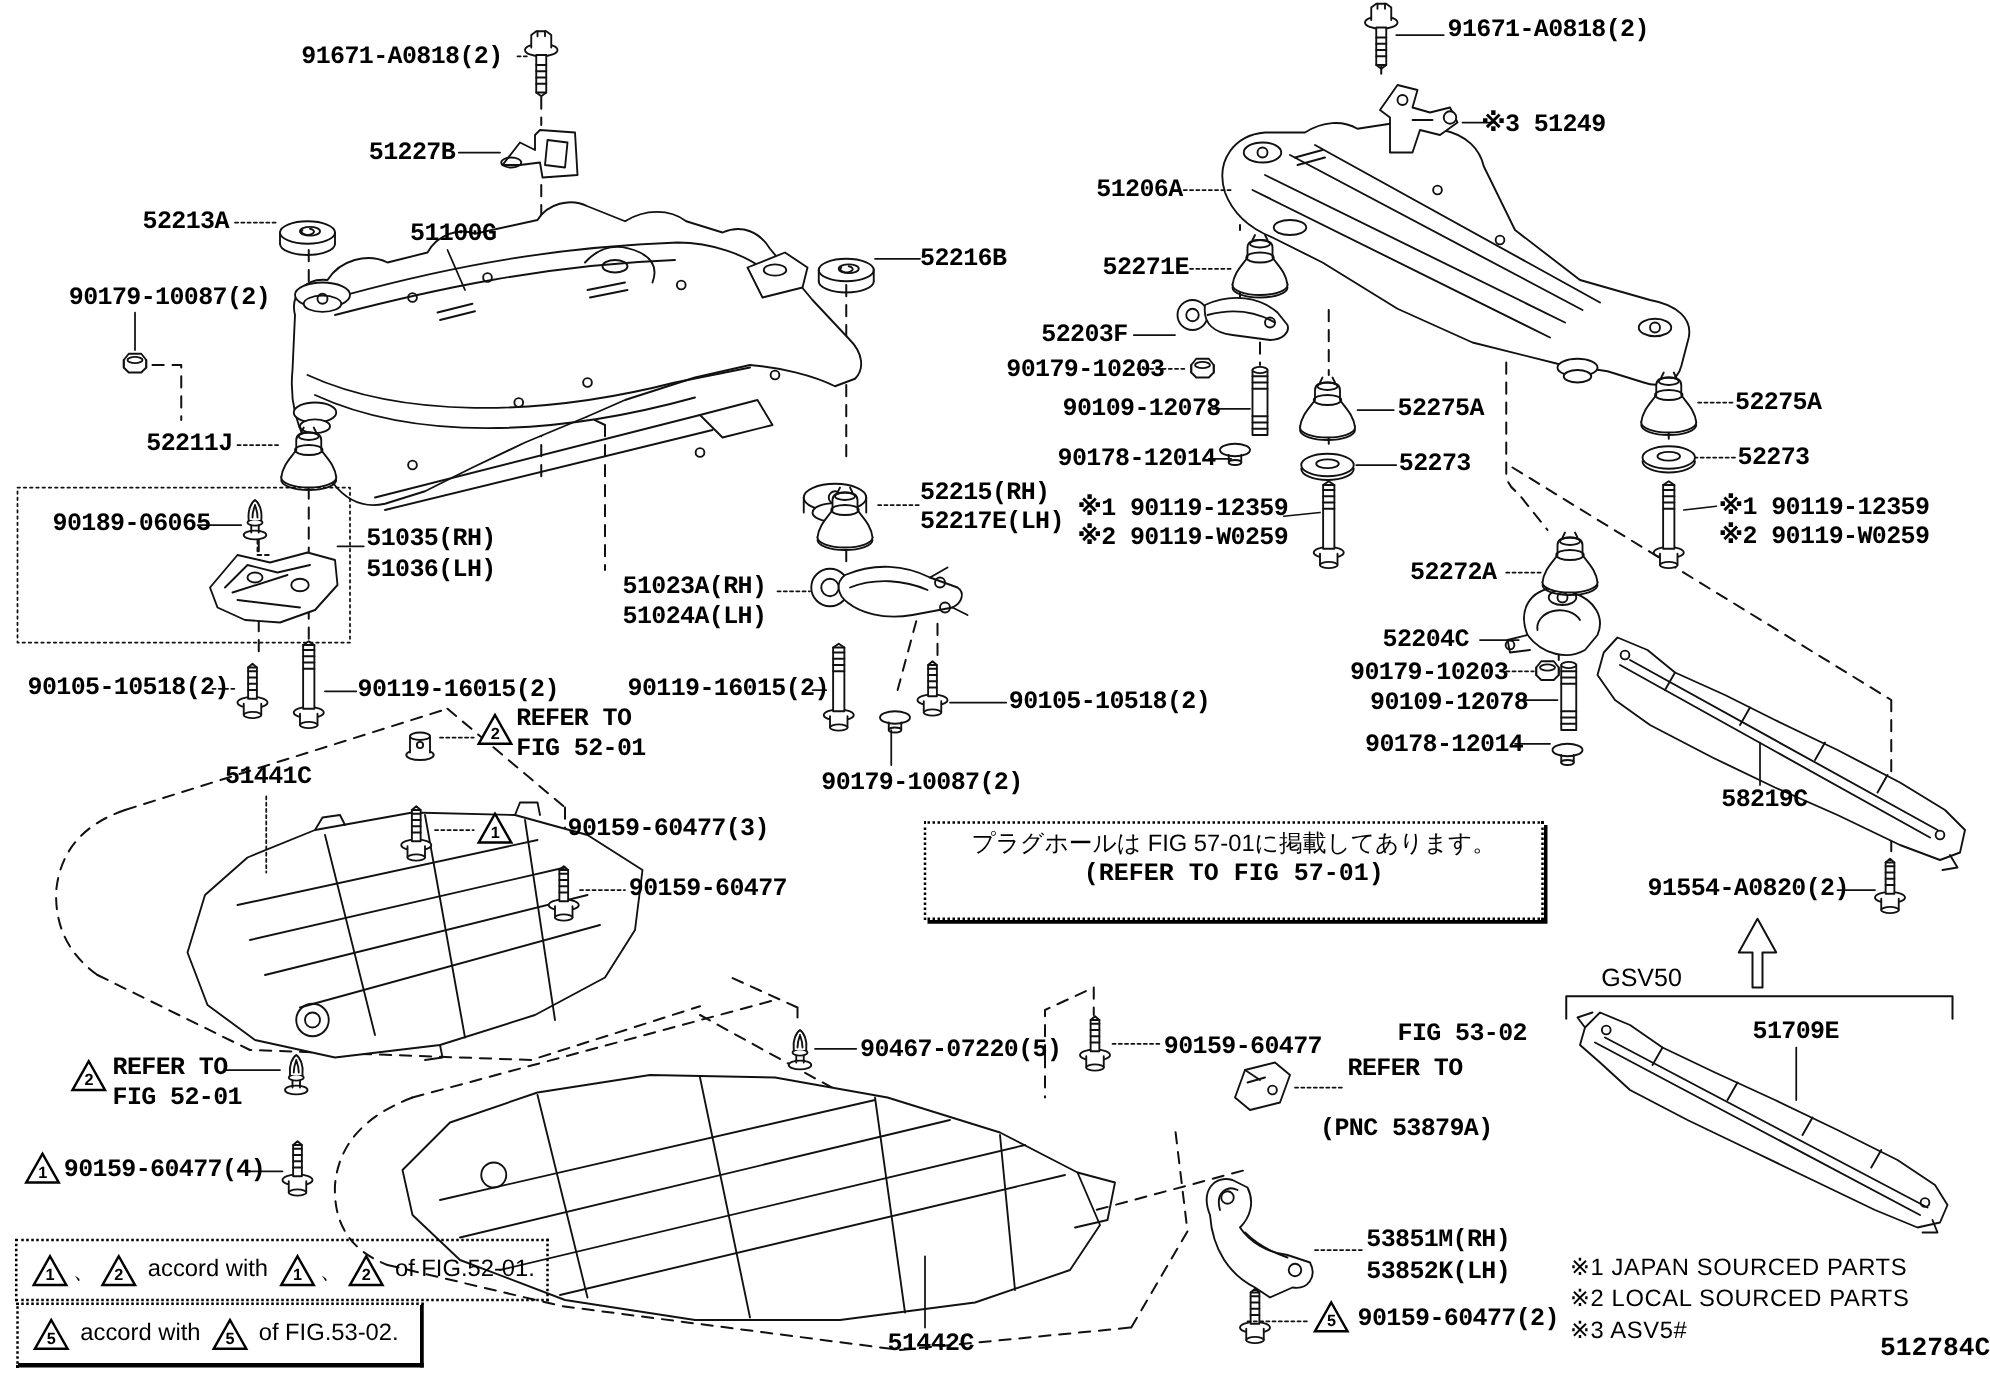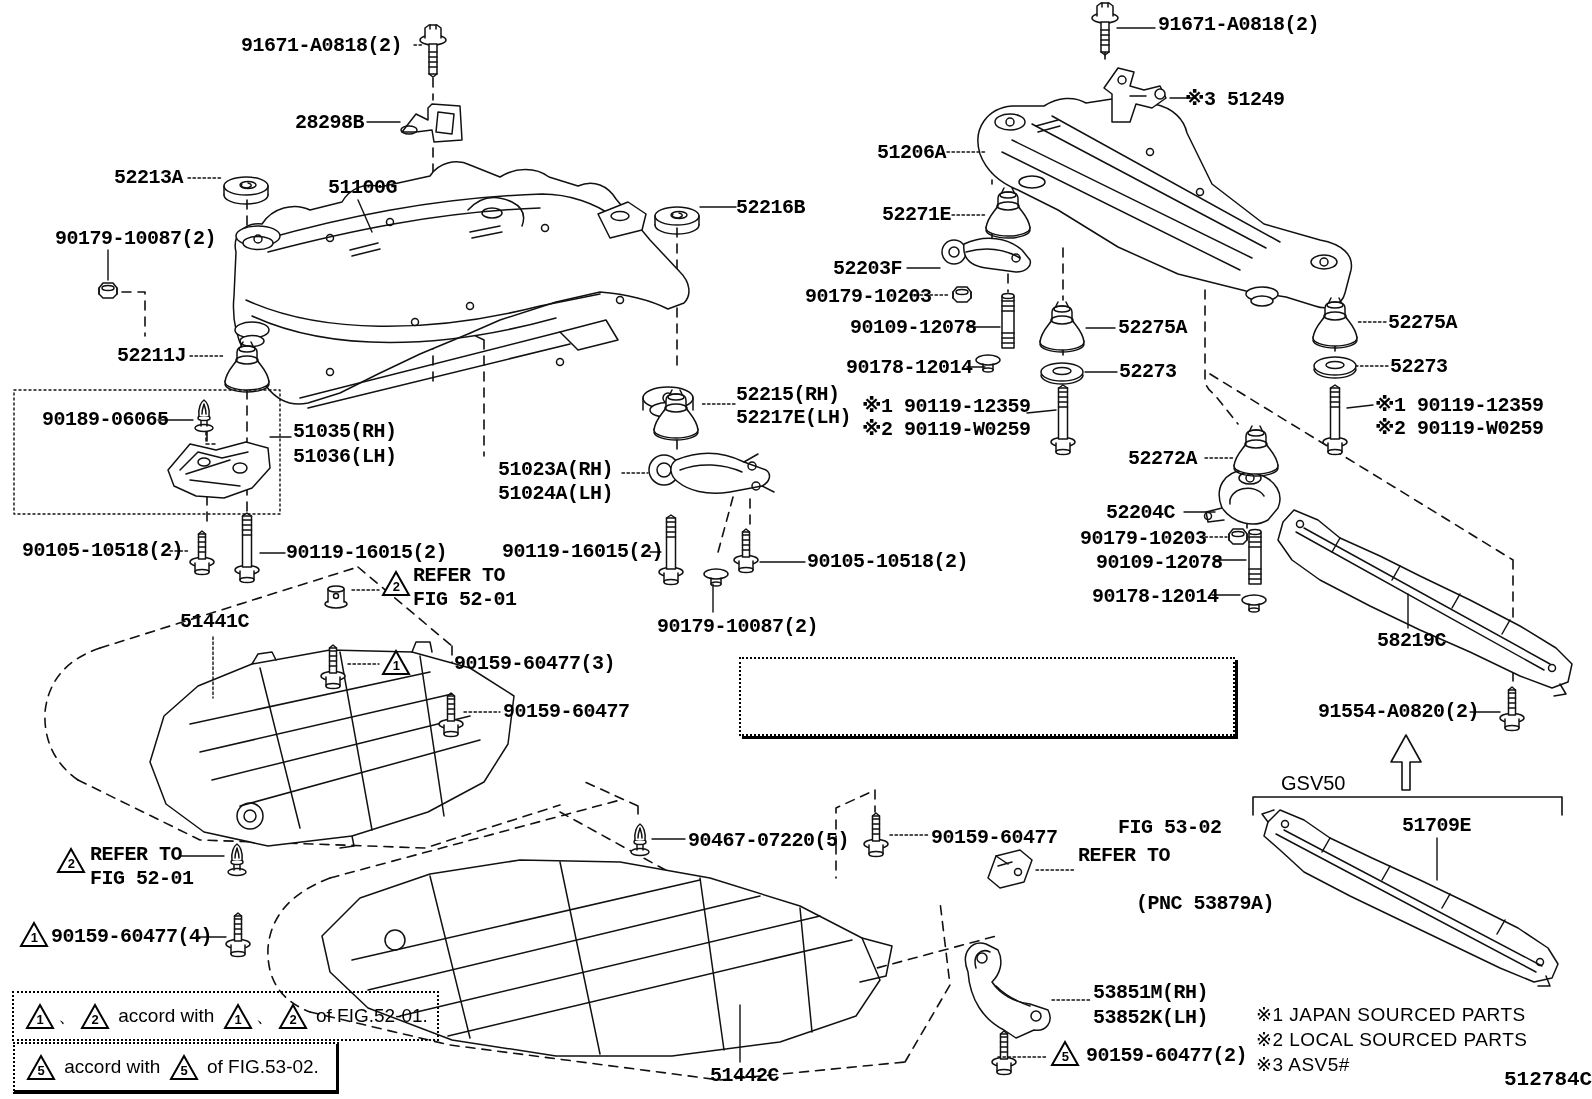--- a/index.html
+++ b/index.html
@@ -372,21 +372,21 @@
     <g>
       <path d="M1253,815 V797 H1562 V815" stroke-width="1.6"></path>
     </g>
     <g>
       <path d="M1402,790 V762 H1391 L1406,735 L1421,762 H1410 V790 Z" fill="#fff" stroke-width="1.6"></path>
     </g>
   </svg>
 
   <div id="labels">
       <div class="lbl pn" style="left: 241px; top: 34px;">91671-A0818(2)</div>
-      <div class="lbl pn" style="left: 295px; top: 111px;">28298B</div>
+      <div class="lbl pn" style="left: 295px; top: 111px;">51227B</div>
       <div class="lbl pn" style="left: 114px; top: 166px;">52213A</div>
       <div class="lbl pn" style="left: 328px; top: 176px;">51100G</div>
       <div class="lbl pn" style="left: 55px; top: 227px;">90179-10087(2)</div>
       <div class="lbl pn" style="left: 117px; top: 344px;">52211J</div>
       <div class="lbl pn" style="left: 42px; top: 408px;">90189-06065</div>
       <div class="lbl pn" style="left: 293px; top: 420px;">51035(RH)</div>
       <div class="lbl pn" style="left: 293px; top: 445px; text-align: right;">51036(LH)</div>
       <div class="lbl pn" style="left: 22px; top: 539px;">90105-10518(2)</div>
       <div class="lbl pn" style="left: 286px; top: 541px;">90119-16015(2)</div>
       <div class="lbl pn trimark" style="left: 381px; top: 570px;"><svg width="30" height="27" viewBox="0 0 30 27">
@@ -410,21 +410,21 @@
       <div class="lbl pn" style="left: 90px; top: 867px;">FIG 52-01</div>
       <div class="lbl pn trimark" style="left: 19px; top: 921px;"><svg width="30" height="27" viewBox="0 0 30 27">
           <polygon points="15,2 28,25 2,25" fill="#fff" stroke="#000" stroke-width="2"></polygon>
           <text x="15" y="21" text-anchor="middle" font-family="Liberation Sans, sans-serif" font-size="13" font-weight="bold" fill="#000" stroke="none">1</text>
         </svg></div>
       <div class="lbl pn" style="left: 51px; top: 925px;">90159-60477(4)</div>
       <div class="lbl pn" style="left: 688px; top: 829px;">90467-07220(5)</div>
       <div class="lbl pn" style="left: 931px; top: 826px;">90159-60477</div>
       <div class="lbl pn" style="left: 1078px; top: 844px;">REFER TO</div>
       <div class="lbl pn" style="left: 1078px; top: 816px; margin-left: 40px;">FIG 53-02</div>
-      <div class="lbl pn" style="left: 1136px; top: 892px;">(PNC 53879A)</div>
+      <div class="lbl pn" style="left: 1056px; top: 892px;">(PNC 53879A)</div>
       <div class="lbl pn" style="left: 1093px; top: 981px;">53851M(RH)</div>
       <div class="lbl pn" style="left: 1093px; top: 1006px;">53852K(LH)</div>
       <div class="lbl pn trimark" style="left: 1050px; top: 1040px;"><svg width="30" height="27" viewBox="0 0 30 27">
           <polygon points="15,2 28,25 2,25" fill="#fff" stroke="#000" stroke-width="2"></polygon>
           <text x="15" y="21" text-anchor="middle" font-family="Liberation Sans, sans-serif" font-size="13" font-weight="bold" fill="#000" stroke="none">5</text>
         </svg></div>
       <div class="lbl pn" style="left: 1086px; top: 1044px;">90159-60477(2)</div>
       <div class="lbl pn" style="left: 710px; top: 1064px;">51442C</div>
       <div class="lbl pn" style="left: 736px; top: 196px;">52216B</div>
       <div class="lbl pn" style="left: 736px; top: 383px;">52215(RH)</div>
@@ -455,20 +455,22 @@
       <div class="lbl pn" style="left: 1080px; top: 527px;">90179-10203</div>
       <div class="lbl pn" style="left: 1096px; top: 551px;">90109-12078</div>
       <div class="lbl pn" style="left: 1092px; top: 585px;">90178-12014</div>
       <div class="lbl pn" style="left: 1377px; top: 629px;">58219C</div>
       <div class="lbl pn" style="left: 1318px; top: 700px;">91554-A0820(2)</div>
       <div class="lbl sans" style="left: 1253px; top: 772px; margin-left: 28px;">GSV50</div>
       <div class="lbl pn" style="left: 1402px; top: 814px;">51709E</div>
     </div>
 
   <div class="notebox">
+    <div class="jp">プラグホールは FIG 57-01に掲載してあります。</div>
+    <div class="rf">(REFER TO FIG 57-01)</div>
   </div>
 
   <div class="lbl fnote" style="left:1256px;top:1003px">※1 JAPAN SOURCED PARTS</div>
   <div class="lbl fnote" style="left:1256px;top:1028px">※2 LOCAL SOURCED PARTS</div>
   <div class="lbl fnote" style="left:1256px;top:1053px">※3 ASV5#</div>
   <div class="lbl code" style="left:1504px;top:1068px">512784C</div>
 
   <div id="legends">
       <div class="legendbox" style="left: 12px; top: 991px; width: 407px; height: 46px;"><span style="line-height: 0;"><svg width="30" height="27" viewBox="0 0 30 27">
             <polygon points="15,2 28,25 2,25" fill="#fff" stroke="#000" stroke-width="2"></polygon>

